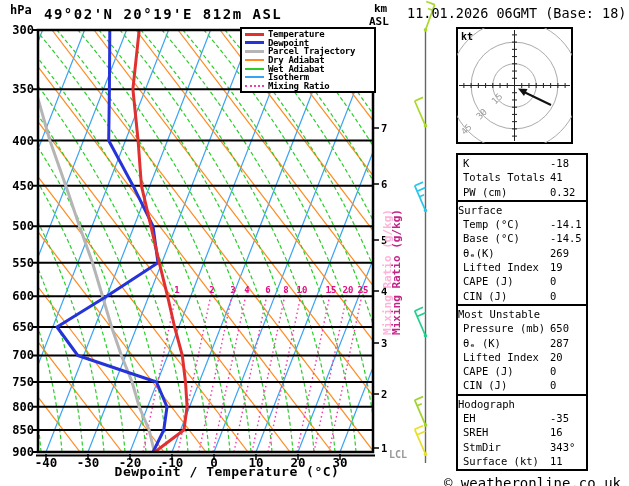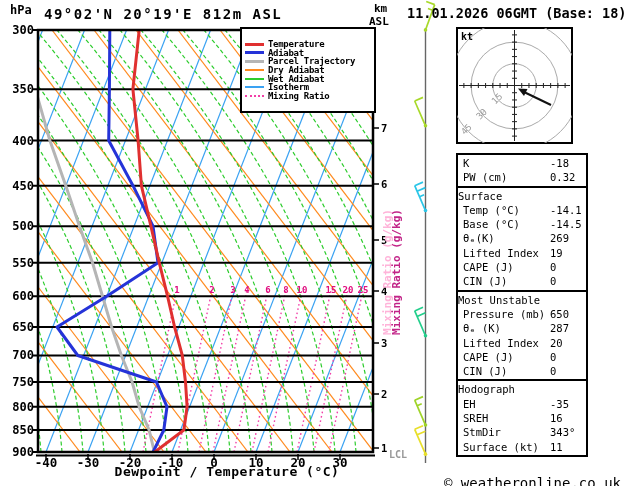--- a/index.html
+++ b/index.html
@@ -4,25 +4,25 @@
 <style>
   html,body{margin:0;padding:0;background:#fff}
   #app{position:relative;width:629px;height:486px;background:#fff;overflow:hidden;
        font-family:"DejaVu Sans Mono",monospace;color:#000}
   #plot-svg{position:absolute;left:0;top:0;z-index:1}
   .ovl{position:absolute;z-index:3;white-space:nowrap}
   #hpa-unit{left:10px;top:3px;font-size:12px;font-weight:bold}
   #station-title{left:44px;top:6px;font-size:14px;font-weight:bold;letter-spacing:1.5px}
   #km-unit{left:374px;top:2px;font-size:11px;font-weight:bold}
   #asl-unit{left:369px;top:15px;font-size:11px;font-weight:bold}
-  #run-title{left:407px;top:5px;font-size:13.5px;font-weight:bold}
+  #run-title{left:407px;top:5px;font-size:13.5px;font-weight:normal}
   #xaxis-title{left:97px;top:464px;width:260px;text-align:center;font-size:13px;font-weight:bold;letter-spacing:.5px}
   #copyright{left:444px;top:475px;font-size:14px;font-weight:normal}
   #legend{left:240px;top:27px;width:132px;background:#fff;border:2px solid #000;
-          z-index:4;padding:11px 0;position:absolute}
+          z-index:4;padding:1px 0;position:absolute}
   .leg-row{display:flex;align-items:center;height:8.6px}
   .leg-swatch{width:19px;flex:none;margin:0 4px 0 3px}
   .leg-label{font-size:9px;font-weight:bold;letter-spacing:-.3px}
   #stat-table{left:456px;top:153px;width:128px;background:#fff;border:2px solid #000;
           z-index:4;position:absolute;font-size:10.5px}
   .tsec{border-top:2px solid #000;padding:1px 0}
   .tsec:first-child{border-top:none}
   .th{text-align:left;height:14.3px;line-height:14.3px}
   .tr{position:relative;height:14.3px;line-height:14.3px;padding-left:5px}
   .tr .val{position:absolute;left:92px;top:0}
@@ -273,21 +273,21 @@
   <div class="ovl" id="km-unit">km</div>
   <div class="ovl" id="asl-unit">ASL</div>
   <div class="ovl" id="run-title">11.01.2026 06GMT (Base: 18)</div>
   <div id="legend">
       <div class="leg-row">
         <span class="leg-swatch" style="height: 3px; background: rgb(224, 48, 48);"></span>
         <span class="leg-label">Temperature</span>
       </div>
       <div class="leg-row">
         <span class="leg-swatch" style="height: 3px; background: rgb(37, 51, 216);"></span>
-        <span class="leg-label">Adiabat</span>
+        <span class="leg-label">Dewpoint</span>
       </div>
       <div class="leg-row">
         <span class="leg-swatch" style="height: 3px; background: rgb(181, 181, 181);"></span>
         <span class="leg-label">Parcel Trajectory</span>
       </div>
       <div class="leg-row">
         <span class="leg-swatch" style="height: 2px; background: rgb(255, 138, 30);"></span>
         <span class="leg-label">Dry Adiabat</span>
       </div>
       <div class="leg-row">
@@ -299,20 +299,21 @@
         <span class="leg-label">Isotherm</span>
       </div>
       <div class="leg-row">
         <span class="leg-swatch" style="border-top: 2px dotted rgb(242, 63, 168);"></span>
         <span class="leg-label">Mixing Ratio</span>
       </div>
     </div>
   <div id="stat-table">
       <div class="tsec">
         <div class="tr"><span>K</span><span class="val">-18</span></div>
+        <div class="tr"><span>Totals Totals</span><span class="val">41</span></div>
         <div class="tr"><span>PW (cm)</span><span class="val">0.32</span></div>
       </div>
       <div class="tsec">
         <div class="th">Surface</div>
         <div class="tr"><span>Temp (°C)</span><span class="val">-14.1</span></div>
         <div class="tr"><span>Base (°C)</span><span class="val">-14.5</span></div>
         <div class="tr"><span>θₑ(K)</span><span class="val">269</span></div>
         <div class="tr"><span>Lifted Index</span><span class="val">19</span></div>
         <div class="tr"><span>CAPE (J)</span><span class="val">0</span></div>
         <div class="tr"><span>CIN (J)</span><span class="val">0</span></div>

